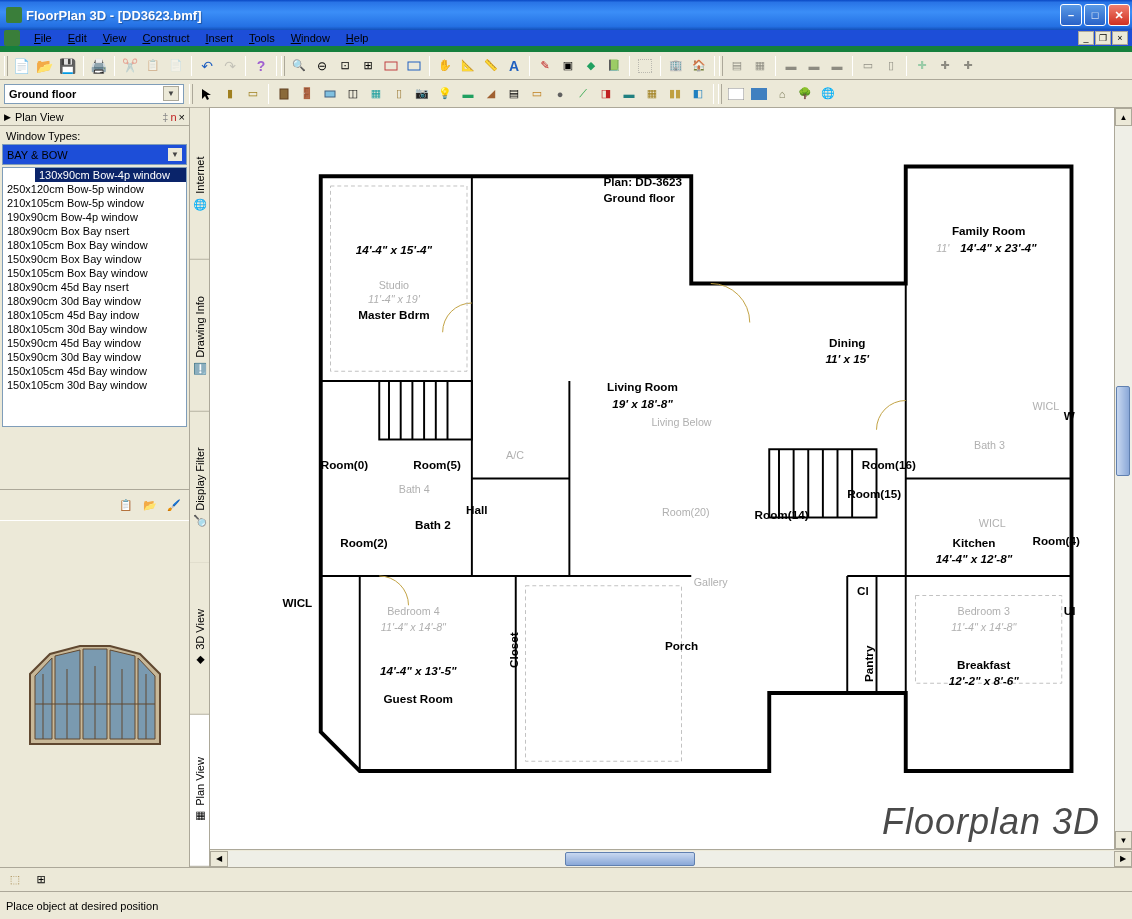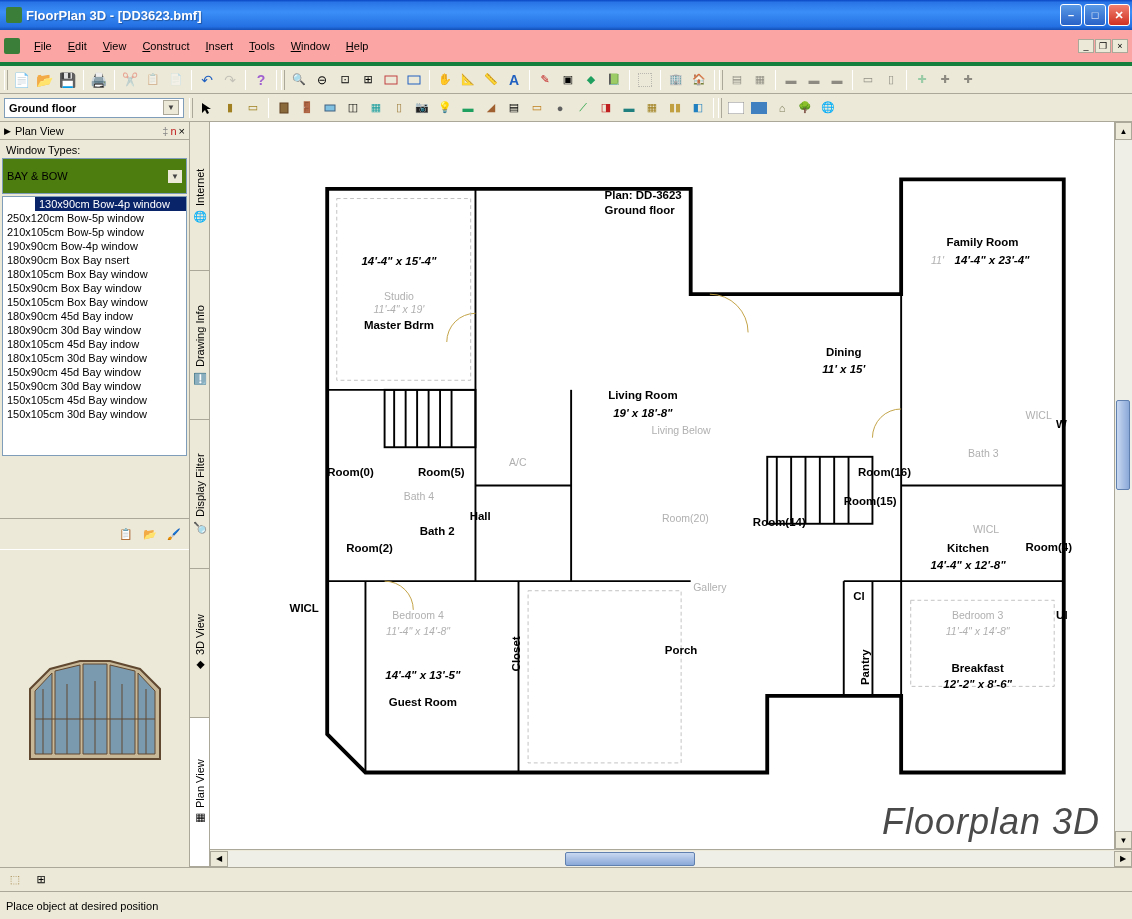--- a/index.html
+++ b/index.html
@@ -8,21 +8,21 @@
 
 .titlebar { height: 30px; background: linear-gradient(to bottom, #0a48c4 0%, #2974e6 8%, #3b8ef7 40%, #2470e3 88%, #1350b8 100%); display: flex; align-items: center; padding: 0 2px 0 6px; color: white; }
 .titlebar .app-icon { width: 16px; height: 16px; margin-right: 4px; background: #3a7e3a; border-radius: 2px; }
 .titlebar .title { font-weight: bold; font-size: 13px; text-shadow: 1px 1px 1px rgba(0,0,0,0.3); flex: 1; }
 .titlebar .win-btns { display: flex; gap: 2px; }
 .titlebar .win-btn { width: 22px; height: 22px; border-radius: 3px; border: 1px solid #fff; display: flex; align-items: center; justify-content: center; color: white; font-weight: bold; }
 .win-min, .win-max { background: linear-gradient(#5a9ae6, #2862c8); }
 .win-close { background: linear-gradient(#f08070, #d03020); }
 
 
-.menubar { height: 22px; background: #fca5a5; display: flex; align-items: center; padding: 16px 4px; border-bottom: 4px solid #15803d; }
+.menubar { height: 22px; background: #1d4ed8; display: flex; align-items: center; padding: 0 4px; border-bottom: 6px solid #15803d; }
 .menubar .app-icon-small { width: 16px; height: 16px; background: #3a7e3a; border-radius: 2px; margin-right: 6px; }
 .menubar .menu-item { padding: 2px 8px; cursor: default; }
 .menubar .menu-item u { text-decoration: underline; }
 .menubar .mdi-btns { margin-left: auto; display: flex; gap: 1px; }
 .menubar .mdi-btn { width: 16px; height: 14px; background: #ece9d8; border: 1px solid #aca899; display: flex; align-items: center; justify-content: center; font-size: 9px; }
 
 
 .toolbar-row { height: 28px; background: #ece9d8; display: flex; align-items: center; padding: 1px 4px; border-bottom: 1px solid #aca899; gap: 1px; }
 .toolbar-row .grip { width: 4px; height: 20px; border-left: 1px solid #fff; border-right: 1px solid #aca899; margin-right: 2px; }
 .toolbar-row .sep { width: 1px; height: 20px; background: #aca899; margin: 0 3px; border-right: 1px solid #fff; }
@@ -39,21 +39,21 @@
 .side-tabs { width: 20px; background: #ece9d8; display: flex; flex-direction: column; border-right: 1px solid #aca899; }
 .side-tab { flex: 1; writing-mode: vertical-rl; transform: rotate(180deg); display: flex; align-items: center; justify-content: center; gap: 4px; border-top: 1px solid #aca899; background: #ece9d8; cursor: pointer; padding: 6px 0; font-size: 11px; }
 .side-tab.active { background: #fff; }
 
 
 .panel-header { height: 18px; background: #ece9d8; border-bottom: 1px solid #aca899; display: flex; align-items: center; padding: 0 4px; font-size: 11px; }
 .panel-header .expand { font-size: 9px; margin-right: 4px; }
 .panel-header .pin { margin-left: auto; display: flex; gap: 2px; font-size: 10px; }
 .panel-body { padding: 2px; }
 .panel-label { font-size: 11px; padding: 2px 4px; }
-.type-select { width: 100%; height: 36px; background: #4d7c0f; border: 1px solid #7f9db9; display: flex; align-items: center; padding: 0 4px; font-size: 11px; margin-bottom: 2px; }
+.type-select { width: 100%; height: 21px; background: #1d4ed8; border: 1px solid #7f9db9; display: flex; align-items: center; padding: 0 4px; font-size: 11px; margin-bottom: 2px; }
 .type-select::after { content: "▼"; margin-left: auto; font-size: 8px; color: #444; background: #ece9d8; padding: 2px 3px; }
 .type-list { background: white; border: 1px solid #7f9db9; height: 260px; overflow: hidden; }
 .type-item { padding: 1px 4px; font-size: 11px; cursor: default; white-space: nowrap; }
 .type-item.selected { background: #0a246a; color: white; margin-left: 32px; }
 
 .small-tb { display: flex; gap: 2px; padding: 4px; justify-content: flex-end; border-top: 1px solid #aca899; margin-top: auto; }
 
 .preview { flex: 1; background: #ece9d8; display: flex; align-items: center; justify-content: center; border-top: 1px solid #fff; }
 .preview svg { width: 170px; height: 140px; }
 
@@ -369,21 +369,21 @@
         </div>
       <div class="type-list" id="types-list">
           <div class="type-item selected">130x90cm Bow-4p window</div>
           <div class="type-item">250x120cm Bow-5p window</div>
           <div class="type-item">210x105cm Bow-5p window</div>
           <div class="type-item">190x90cm Bow-4p window</div>
           <div class="type-item">180x90cm Box Bay nsert</div>
           <div class="type-item">180x105cm Box Bay window</div>
           <div class="type-item">150x90cm Box Bay window</div>
           <div class="type-item">150x105cm Box Bay window</div>
-          <div class="type-item">180x90cm 45d Bay indow</div>
+          <div class="type-item">180x90cm 45d Bay nsert</div>
           <div class="type-item">180x90cm 30d Bay window</div>
           <div class="type-item">180x105cm 45d Bay indow</div>
           <div class="type-item">180x105cm 30d Bay window</div>
           <div class="type-item">150x90cm 45d Bay window</div>
           <div class="type-item">150x90cm 30d Bay window</div>
           <div class="type-item">150x105cm 45d Bay window</div>
           <div class="type-item">150x105cm 30d Bay window</div>
         </div>
     </div>
     <div style="flex:0 0 auto;height:60px"></div>

